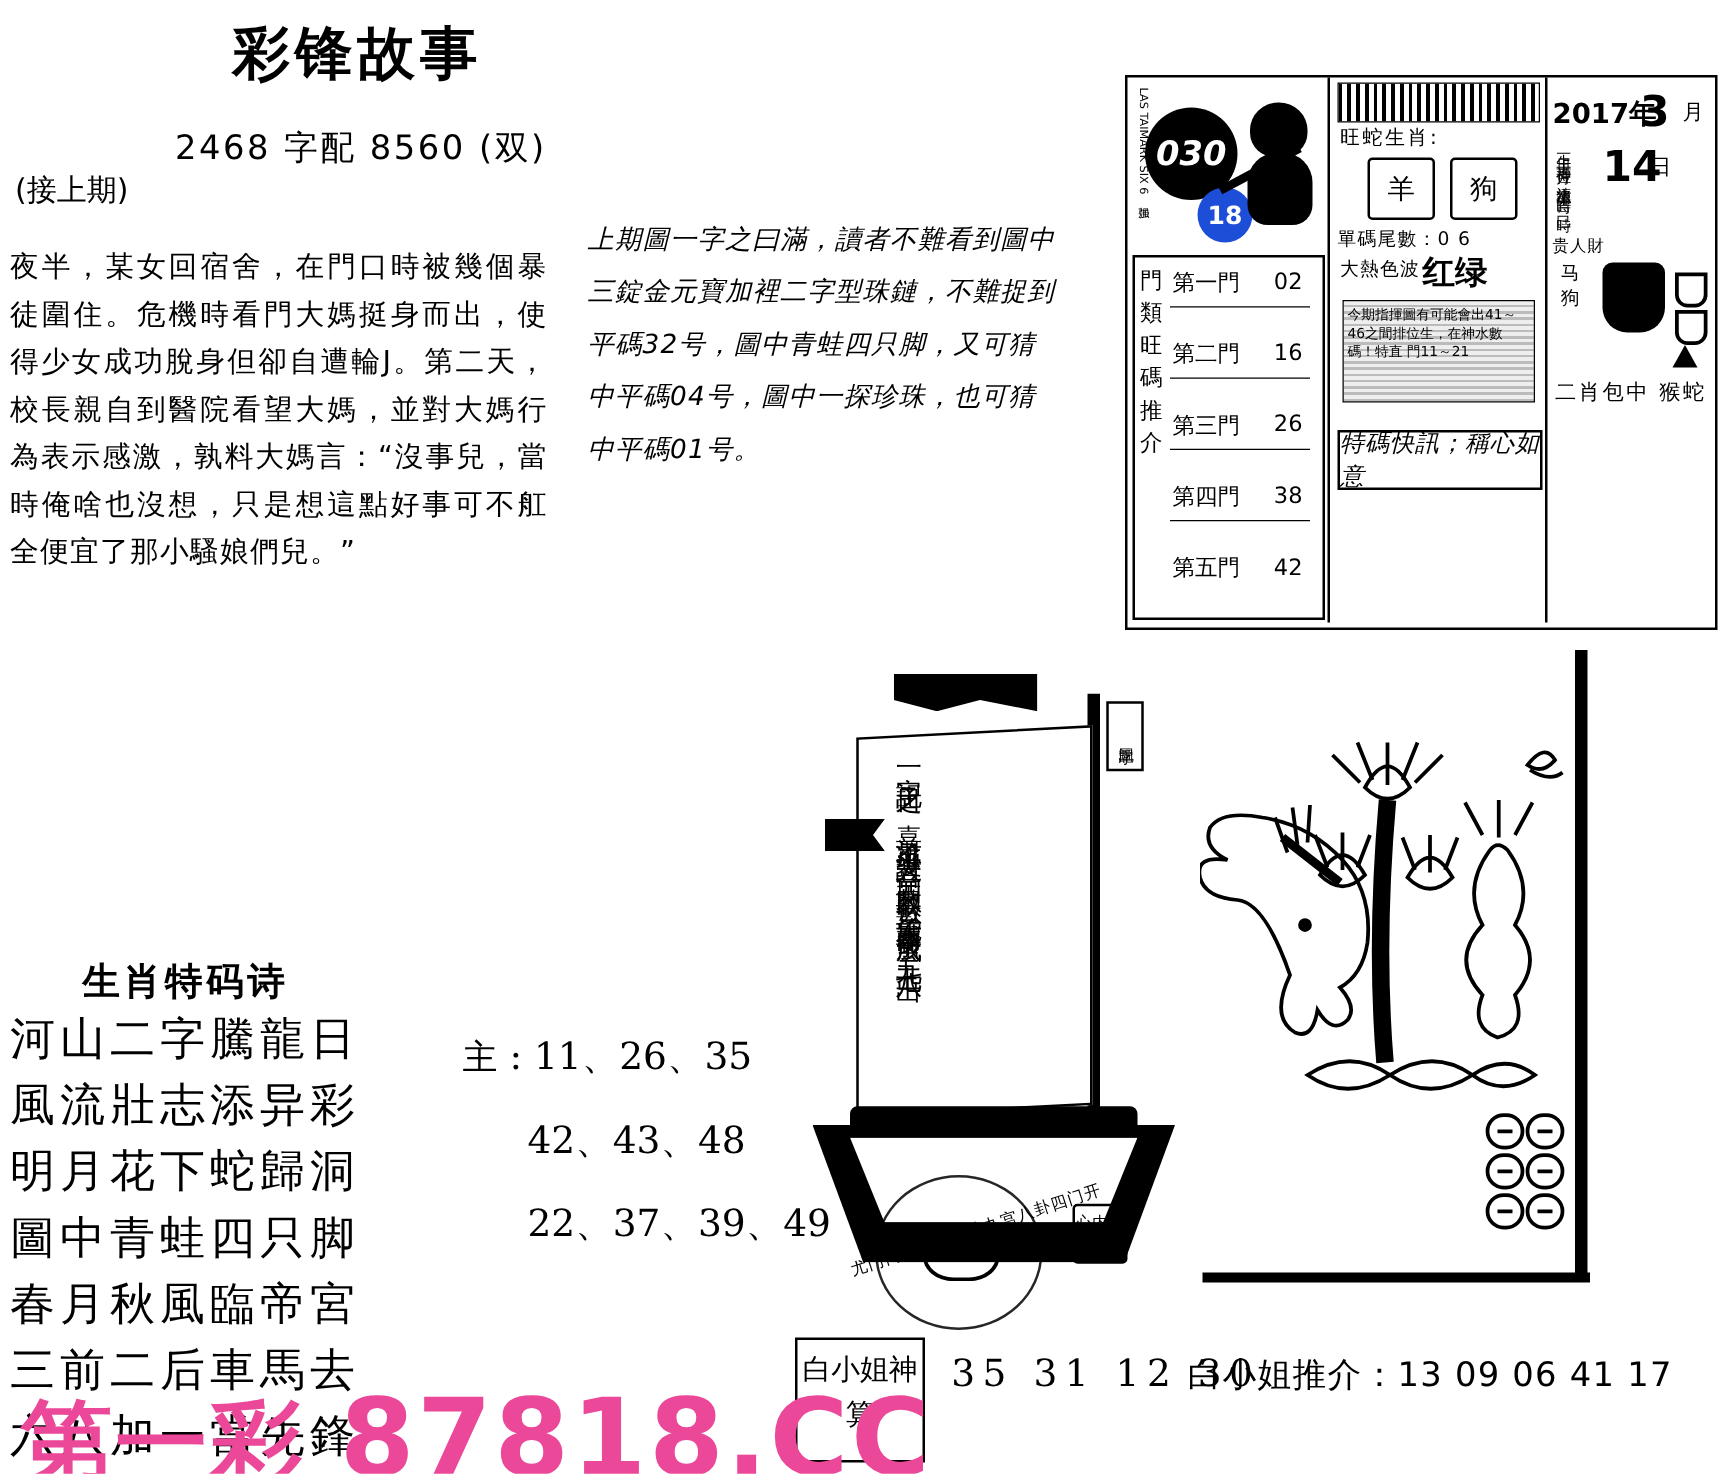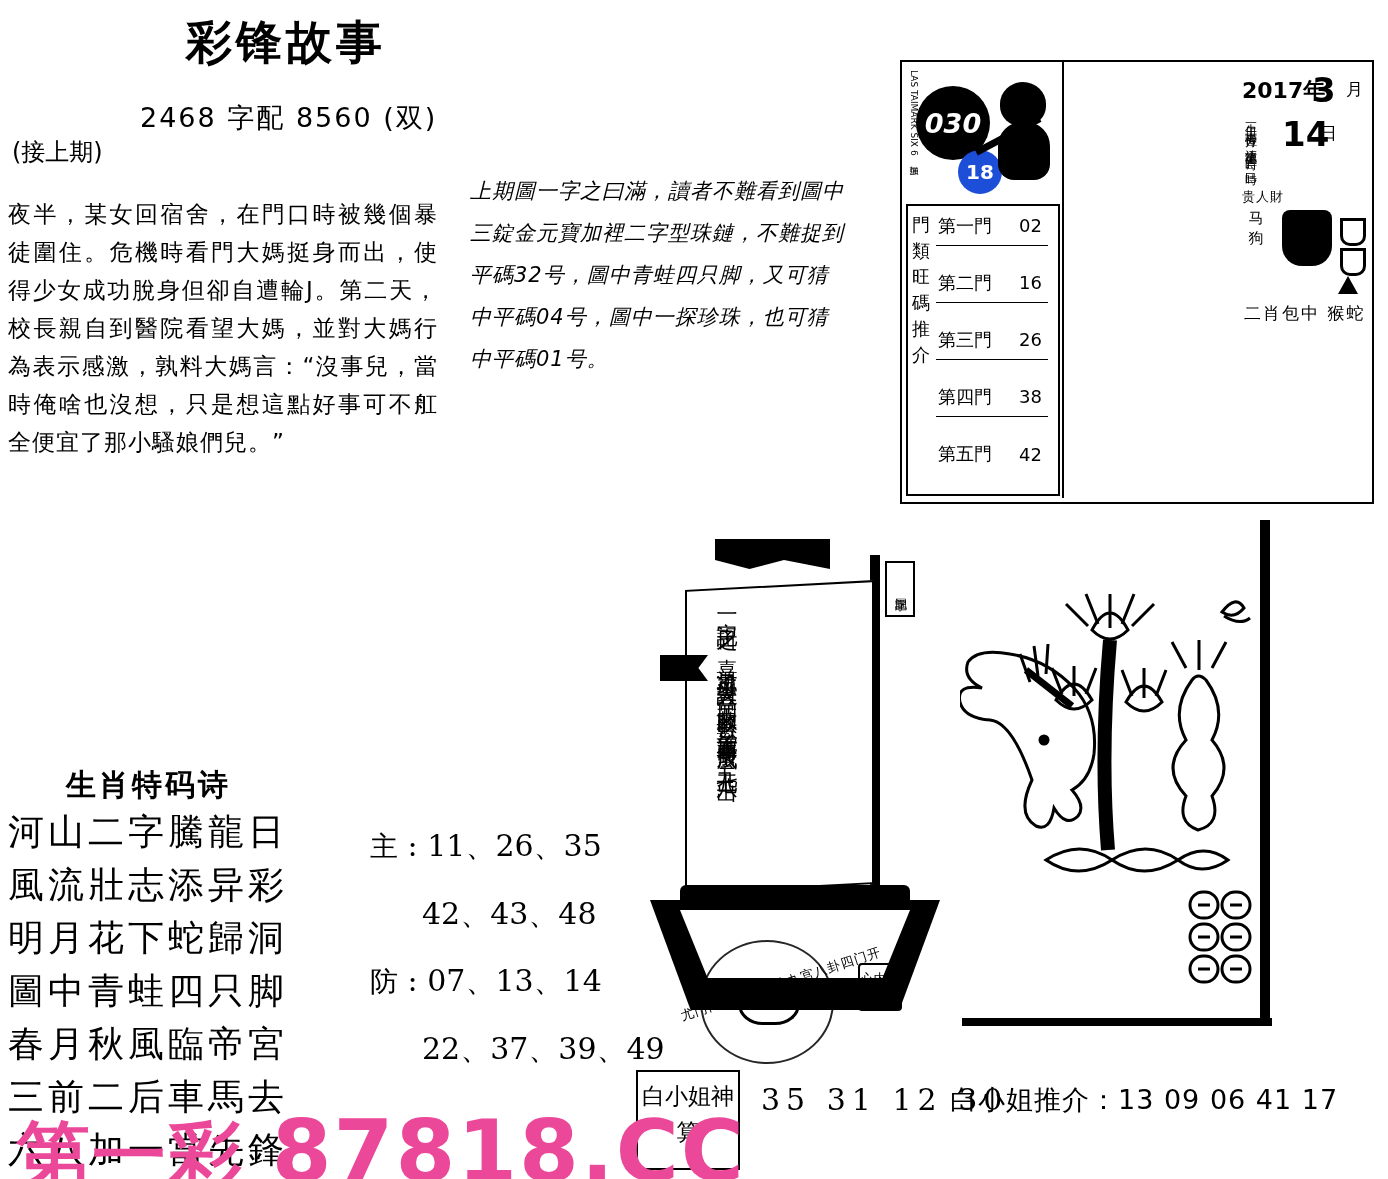--- a/index.html
+++ b/index.html
@@ -487,20 +487,32 @@
     <div class="abs men-row" style="top:315px">
       <span>第四門</span>
       <span>38</span>
     </div>
     <div class="abs men-row" style="top:372px;border-bottom:none">
       <span>第五門</span>
       <span>42</span>
     </div>
   </div>
 
+  <div class="abs" id="tr-mid">
+    <div class="abs scrollbar-strip"></div>
+    <div class="abs" id="wang-line">旺蛇生肖:</div>
+    <div class="abs glyph-box" style="left:30px">羊</div>
+    <div class="abs glyph-box" style="left:96px">狗</div>
+    <div class="abs" id="dan-line">單碼尾數：0 6</div>
+    <div class="abs" id="color-line">大熱色波</div>
+    <div class="abs" id="color-val">红绿</div>
+    <div class="abs" id="gray-block"></div>
+    <div class="abs" id="gray-text">今期指揮圖有可能會出41～46之間排位生，在神水數碼！特直  門11～21</div>
+    <div class="abs" id="te-ma-box">特碼快訊；稱心如意</div>
+  </div>
 
   <div class="abs" id="tr-right">
     <div class="abs" id="date-y">2017年</div>
     <div class="abs" id="date-m">3</div>
     <div class="abs" id="date-msuf">月</div>
     <div class="abs" id="date-d">14</div>
     <div class="abs" id="date-dsuf">日</div>
     <div class="abs vtext" style="left:6px;top:52px;height:70px">上午一日  吉神方位：清水龍德  吉時：巳時</div>
     <div class="abs" id="guiren">贵人財</div>
     <div class="abs" id="zodiac-pair">马狗</div>
@@ -523,25 +535,20 @@
   <div>六八加一當先鋒</div>
 </div>
 
 <div class="abs" id="num-block">
   <div class="numrow">
     <span class="numlabel">主</span>
     <span>: </span>
     <span>11、26、35</span>
   </div>
   <div class="numrow" style="padding-left:52px">42、43、48</div>
-  <div class="numrow">
-    <span class="numlabel">防</span>
-    <span>: </span>
-    <span>07、13、14</span>
-  </div>
   <div class="numrow" style="padding-left:52px">22、37、39、49</div>
 </div>
 
 <div class="abs" id="ship-wrap">
   <div class="abs" id="flag-top"></div>
   <div class="abs" id="mast"></div>
   <div class="abs" id="sail"></div>
   <div class="abs" id="flag-left"></div>
   <div class="abs" id="ship-text">一字記之日：喜  溫柔可愛討人喜  一四兩數取合數  施雲布雨要成風  一九二七三八出</div>
   <div class="abs" id="ship-seal">字記圖</div>

